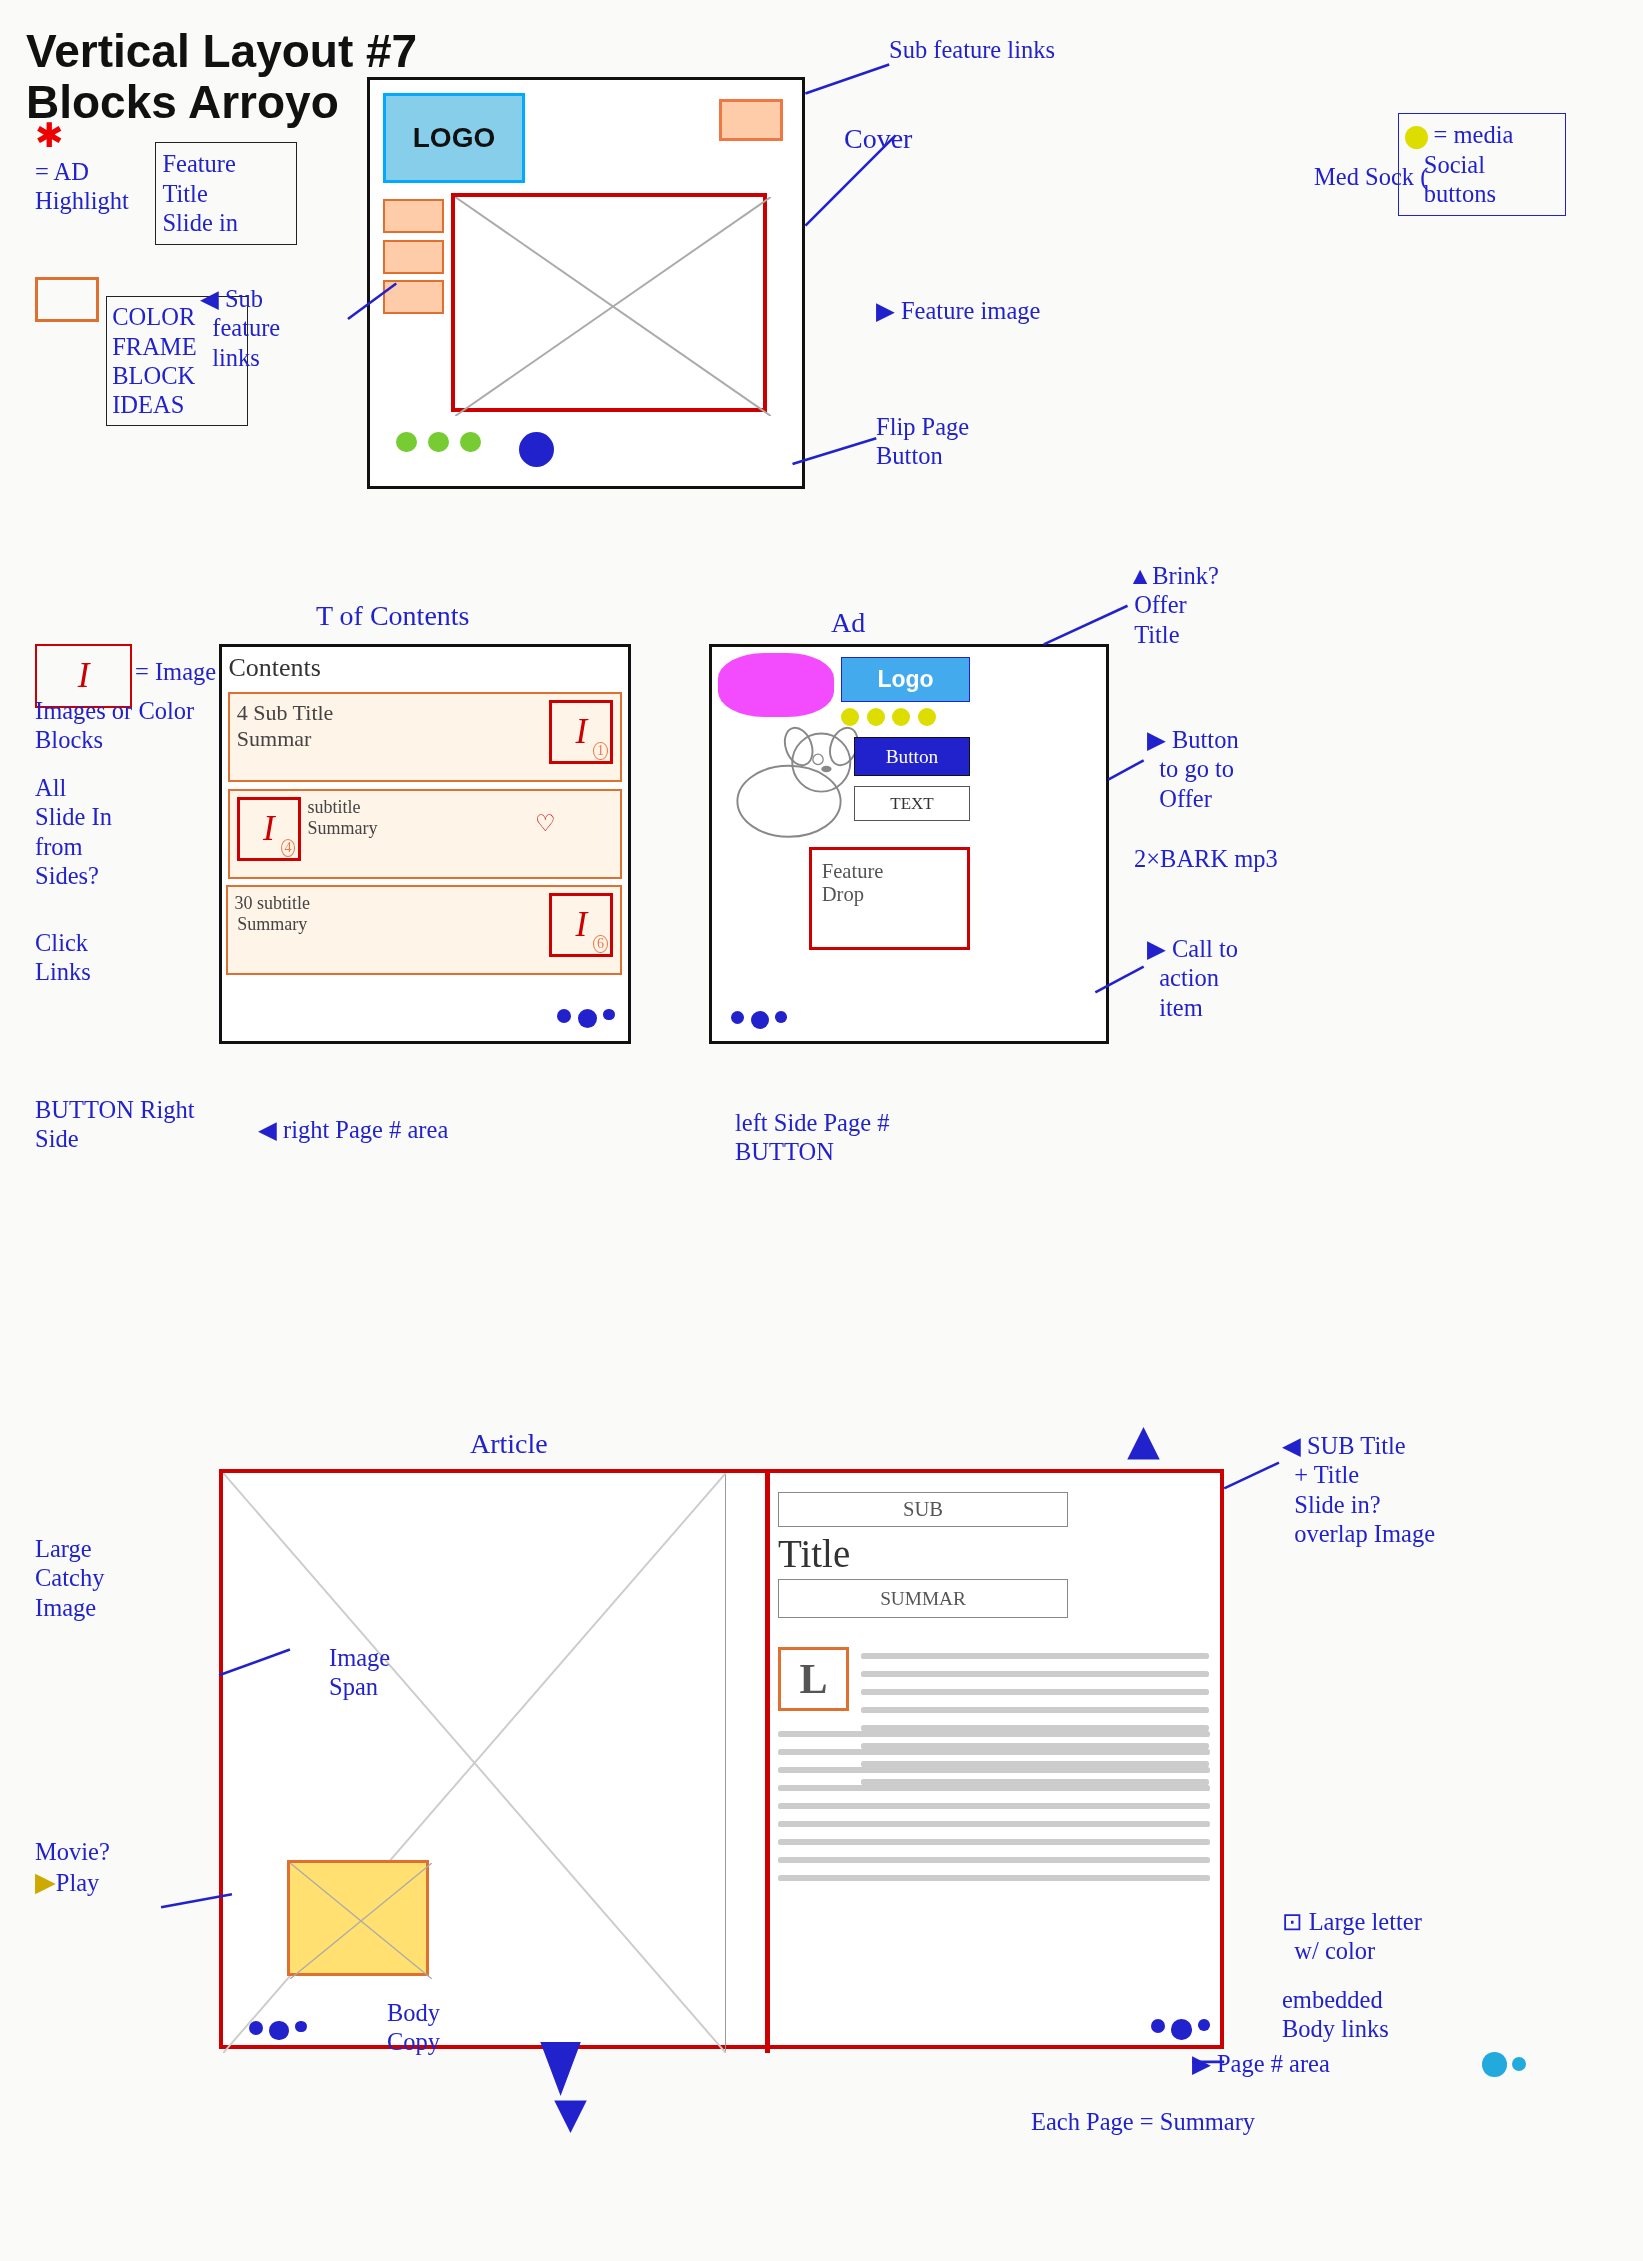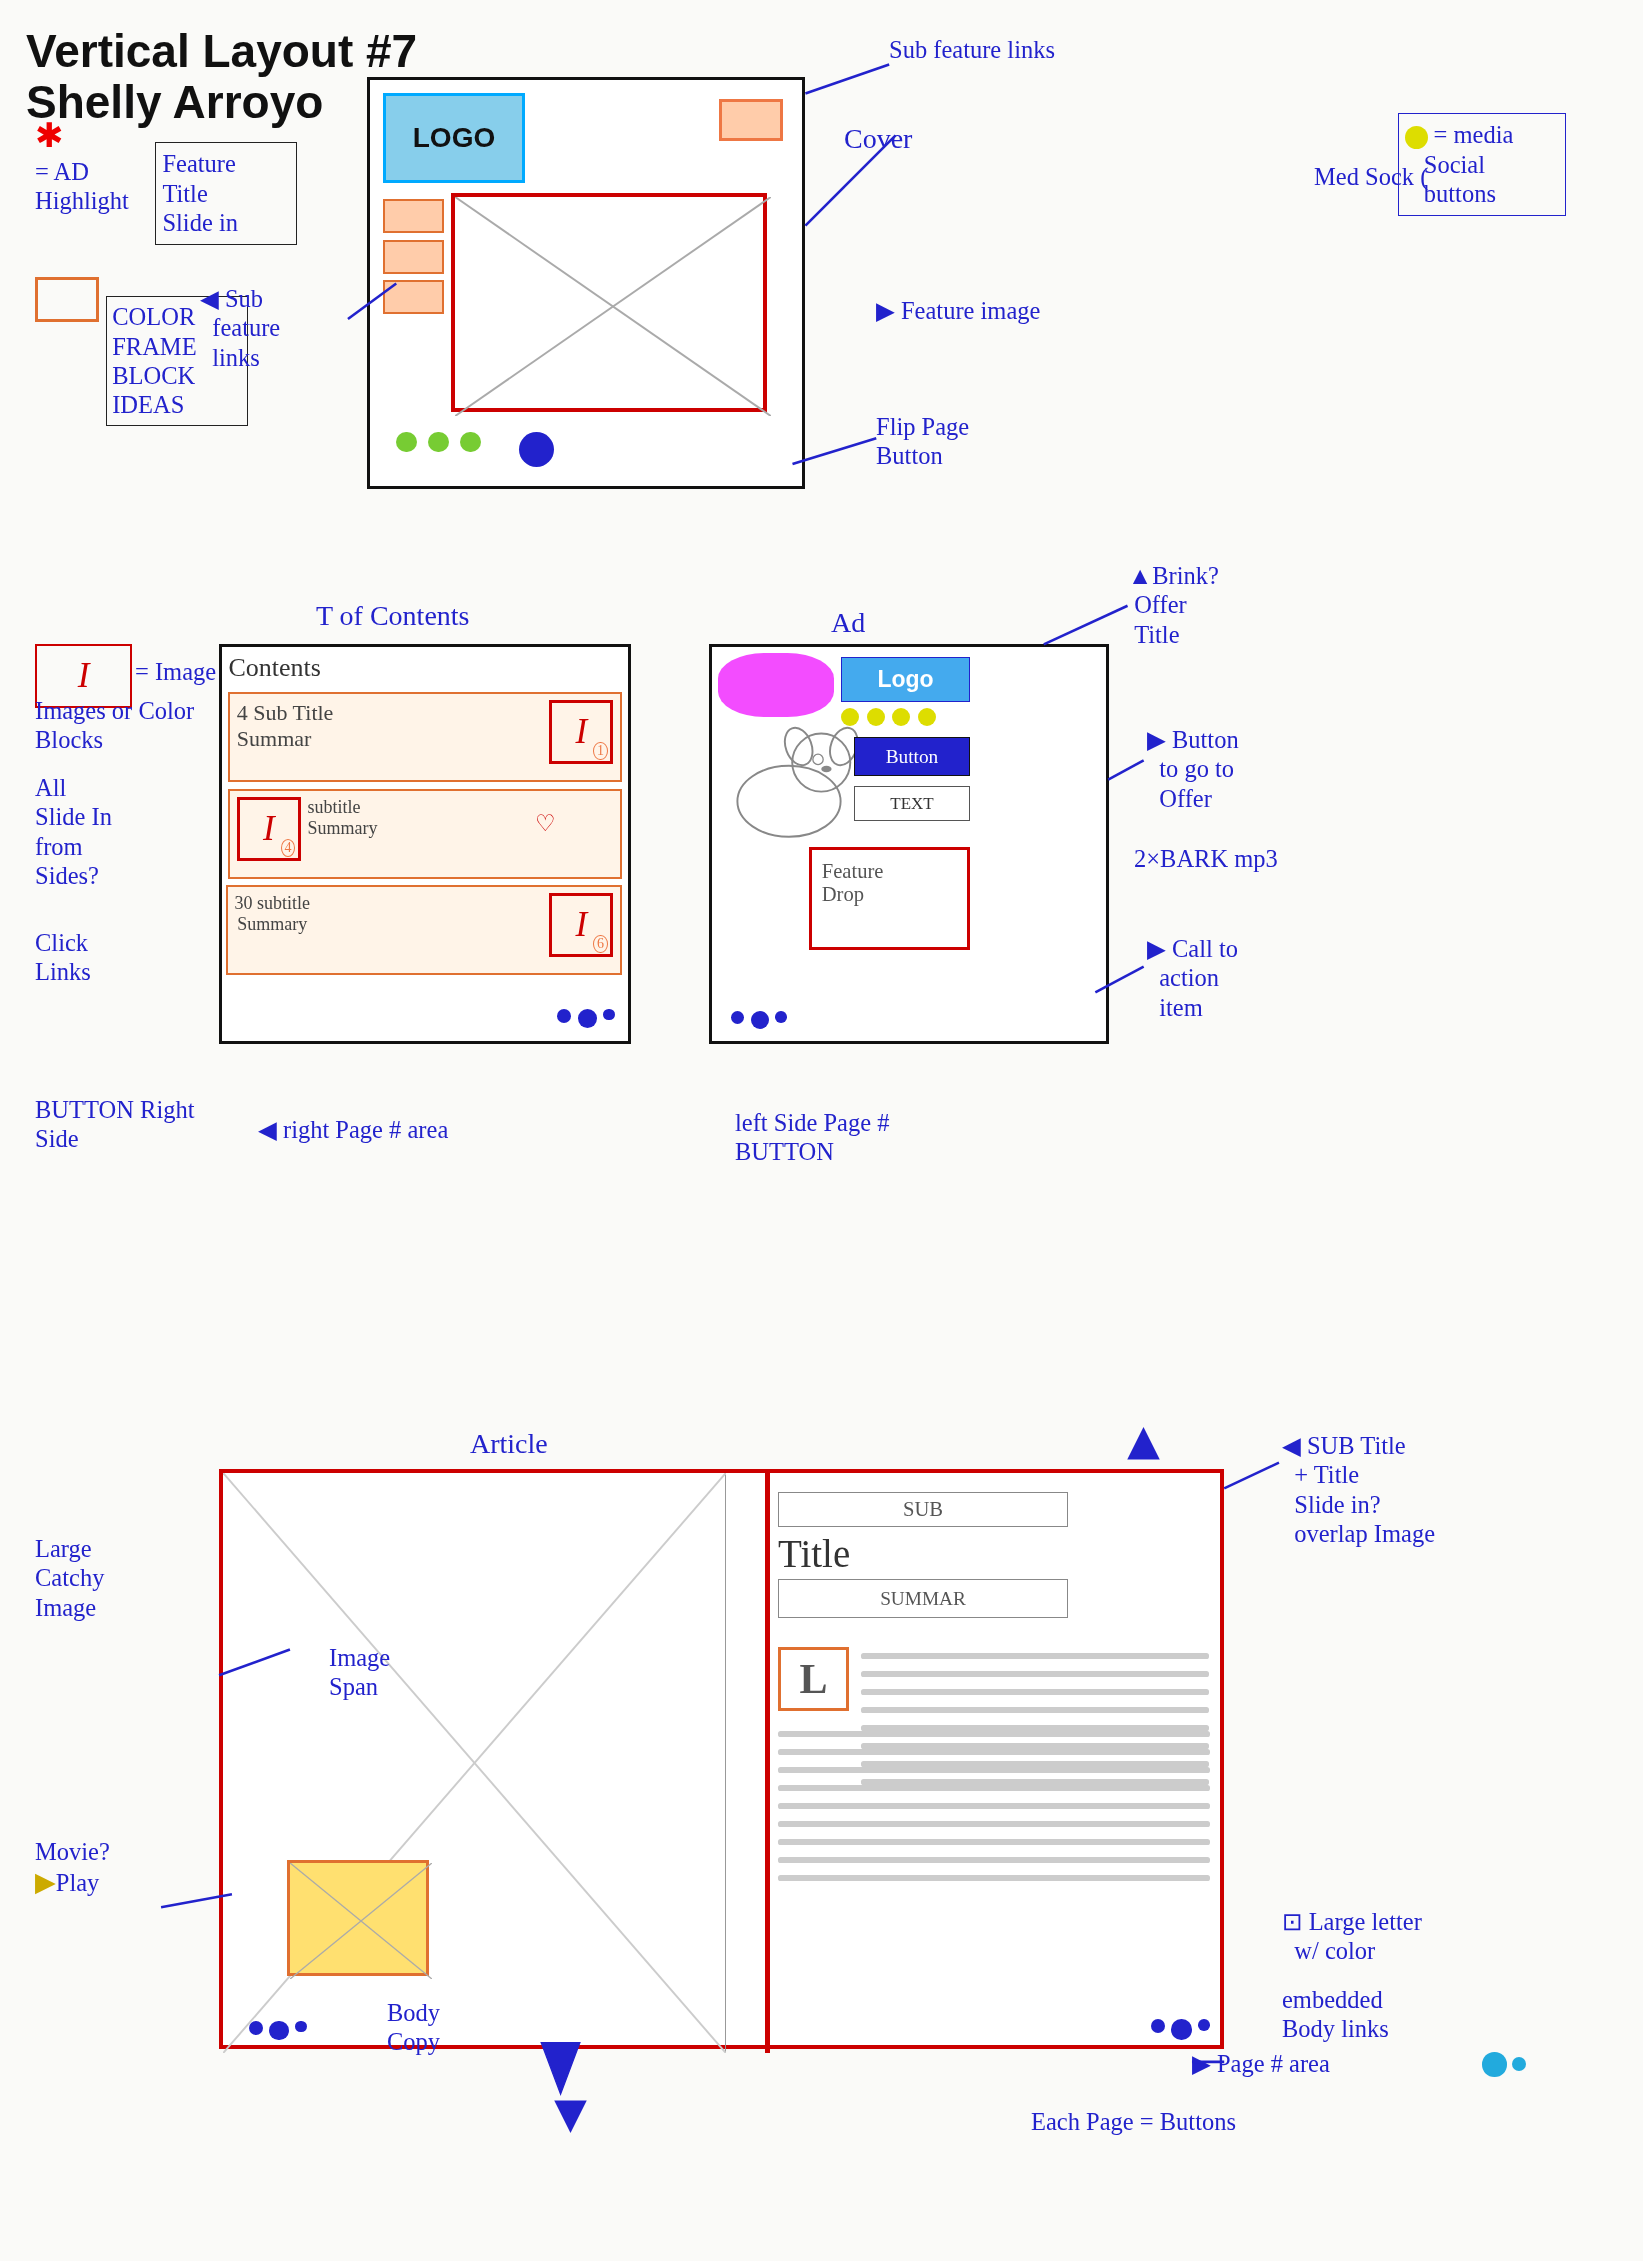--- a/index.html
+++ b/index.html
@@ -160,21 +160,21 @@
       height: 580px;
     }
   </style>
 </head>
 <body>
 
 <div class="page">
 
   <div class="title-block">
     <div class="main-title">Vertical Layout #7</div>
-    <div class="main-title">Shelly Arroyo</div>
+    <div class="main-title">Blocks Arroyo</div>
   </div>
 
   <div class="annot" style="top:116px; left:35px; width:129px;">
     <span style="color:#e00f; font-size:34px;">✱</span><br>= AD<br>Highlight
   </div>
 
   <div class="annot" style="top:142px; left:155px; width:142px; border:1.9px solid #222; padding:6.4px;">
     Feature<br>Title<br>Slide in
   </div>
 
@@ -419,21 +419,21 @@
   <div class="annot" style="top:1907px; left:1282px;">⊡ Large letter<br>&nbsp;&nbsp;w/ color</div>
   <div class="annot" style="top:1985px; left:1282px;">embedded<br>Body links</div>
 
   <div class="annot" style="top:2049px; left:1192px;">▶ Page # area</div>
 
   <div style="position:absolute;top:2052px;left:1482px;display:flex;gap:5.2px;align-items:center;">
     <div style="width:24.5px;height:24.5px;border-radius:50%;background:#22aadd;"></div>
     <div style="width:14px;height:14px;border-radius:50%;background:#22aadd;"></div>
   </div>
 
-  <div class="annot" style="top:2107px; left:1031px;">Each Page = Buttons</div>
+  <div class="annot" style="top:2107px; left:1031px;">Each Page = Summary</div>
 
   <div class="annot" style="top:1643px; left:329px;">Image<br>Span</div>
 
   <div class="annot" style="top:162px; left:1314px; width:296px;">Med Sock (</div>
 
   <svg class="arrow-svg" style="top:0;left:0;width:1643px;height:2261px;" viewBox="0 0 2550 3509" width="1643" height="2261">
 
     <line x1="1380" y1="100" x2="1250" y2="145" stroke="#2222cc" stroke-width="4" marker-end="url(#arrowhead)"></line>
 
     <line x1="1390" y1="210" x2="1250" y2="350" stroke="#2222cc" stroke-width="4"></line>

